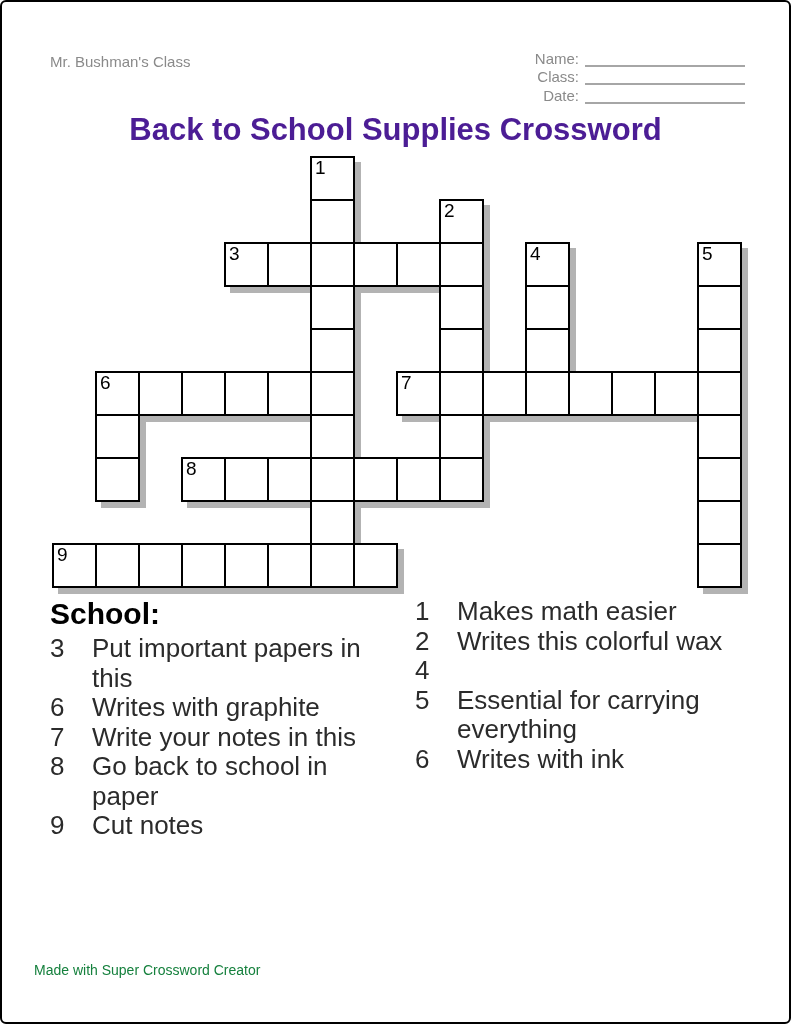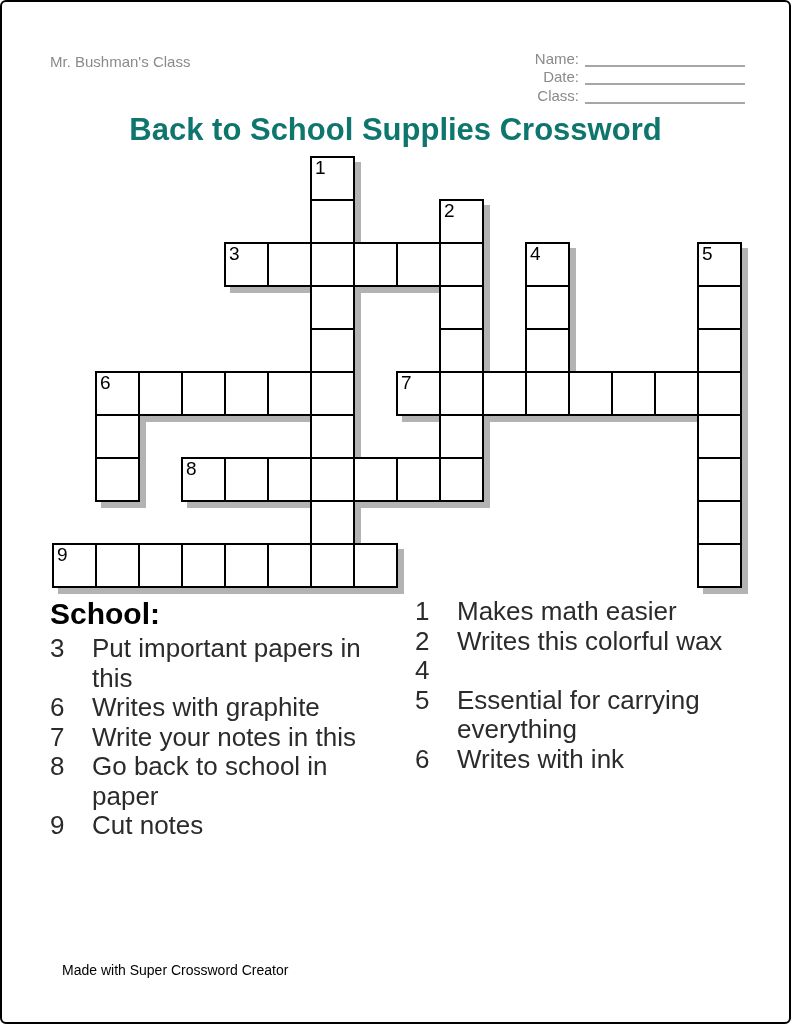--- a/index.html
+++ b/index.html
@@ -7,54 +7,54 @@
     position:relative;width:791px;height:1024px;box-sizing:border-box;
     background:#fff;border:2px solid #000;border-radius:6px;overflow:hidden;
     font-family:"Liberation Sans", sans-serif;
   }
   .teacher{position:absolute;left:48px;top:51px;font-size:15px;color:#8a8a8a;}
   .fields{position:absolute;top:46px;right:44px;}
   .field-row{display:flex;align-items:flex-end;justify-content:flex-end;height:18.5px;}
   .field-label{font-size:15px;color:#8a8a8a;display:inline-block;min-width:46px;text-align:right;margin-right:6px;}
   .blank-line{display:inline-block;width:160px;height:14px;border-bottom:2px solid #a6a6a6;}
   .title{position:absolute;left:0;right:0;top:110px;margin:0;text-align:center;
-         font-size:31px;font-weight:bold;color:#0f766e;}
+         font-size:31px;font-weight:bold;color:#4c1d95;}
   .grid{position:absolute;left:50px;top:154px;width:690px;height:432px;}
   .shadow-layer,.cell-layer{position:absolute;left:0;top:0;}
   .cell,.cell-shadow{position:absolute;width:45px;height:45px;box-sizing:border-box;}
   .cell{border:2px solid #000;background:#fff;}
   .cellnum{position:absolute;top:0px;left:3px;font-size:19px;line-height:1.05;color:#000;}
   .clues{position:absolute;left:48px;top:595px;width:700px;height:260px;}
   .clue-col{position:absolute;top:0;width:330px;}
   .clue-col.across{left:0;}
   .clue-col.down{left:365px;}
   .clue-heading{margin:0 0 3px 0;font-size:30px;line-height:34px;font-weight:bold;color:#000;}
   .clue{display:flex;font-size:26px;line-height:29.5px;color:#2b2b2b;}
   .clue-num{width:42px;flex:none;}
   .clue-text{width:284px;}
-  .footer{position:absolute;left:60px;top:960px;font-size:14px;color:#000000;}
+  .footer{position:absolute;left:32px;top:960px;font-size:14px;color:#15803d;}
 </style>
 </head>
 <body>
 
 <div class="page">
 
   <div class="teacher">Mr. Bushman's Class</div>
 
   <div class="fields">
       <div class="field-row">
         <span class="field-label">Name:</span>
         <span class="blank-line"></span>
       </div>
       <div class="field-row">
+        <span class="field-label">Class:</span>
+        <span class="blank-line"></span>
+      </div>
+      <div class="field-row">
         <span class="field-label">Date:</span>
-        <span class="blank-line"></span>
-      </div>
-      <div class="field-row">
-        <span class="field-label">Class:</span>
         <span class="blank-line"></span>
       </div>
     </div>
 
   <h1 class="title">Back to School Supplies Crossword</h1>
 
   <div class="grid">
     <div class="shadow-layer">
         <div class="cell-shadow" style="left: 264px; top: 6px; background: rgb(179, 179, 179);"></div>
         <div class="cell-shadow" style="left: 264px; top: 49px; background: rgb(179, 179, 179);"></div>

